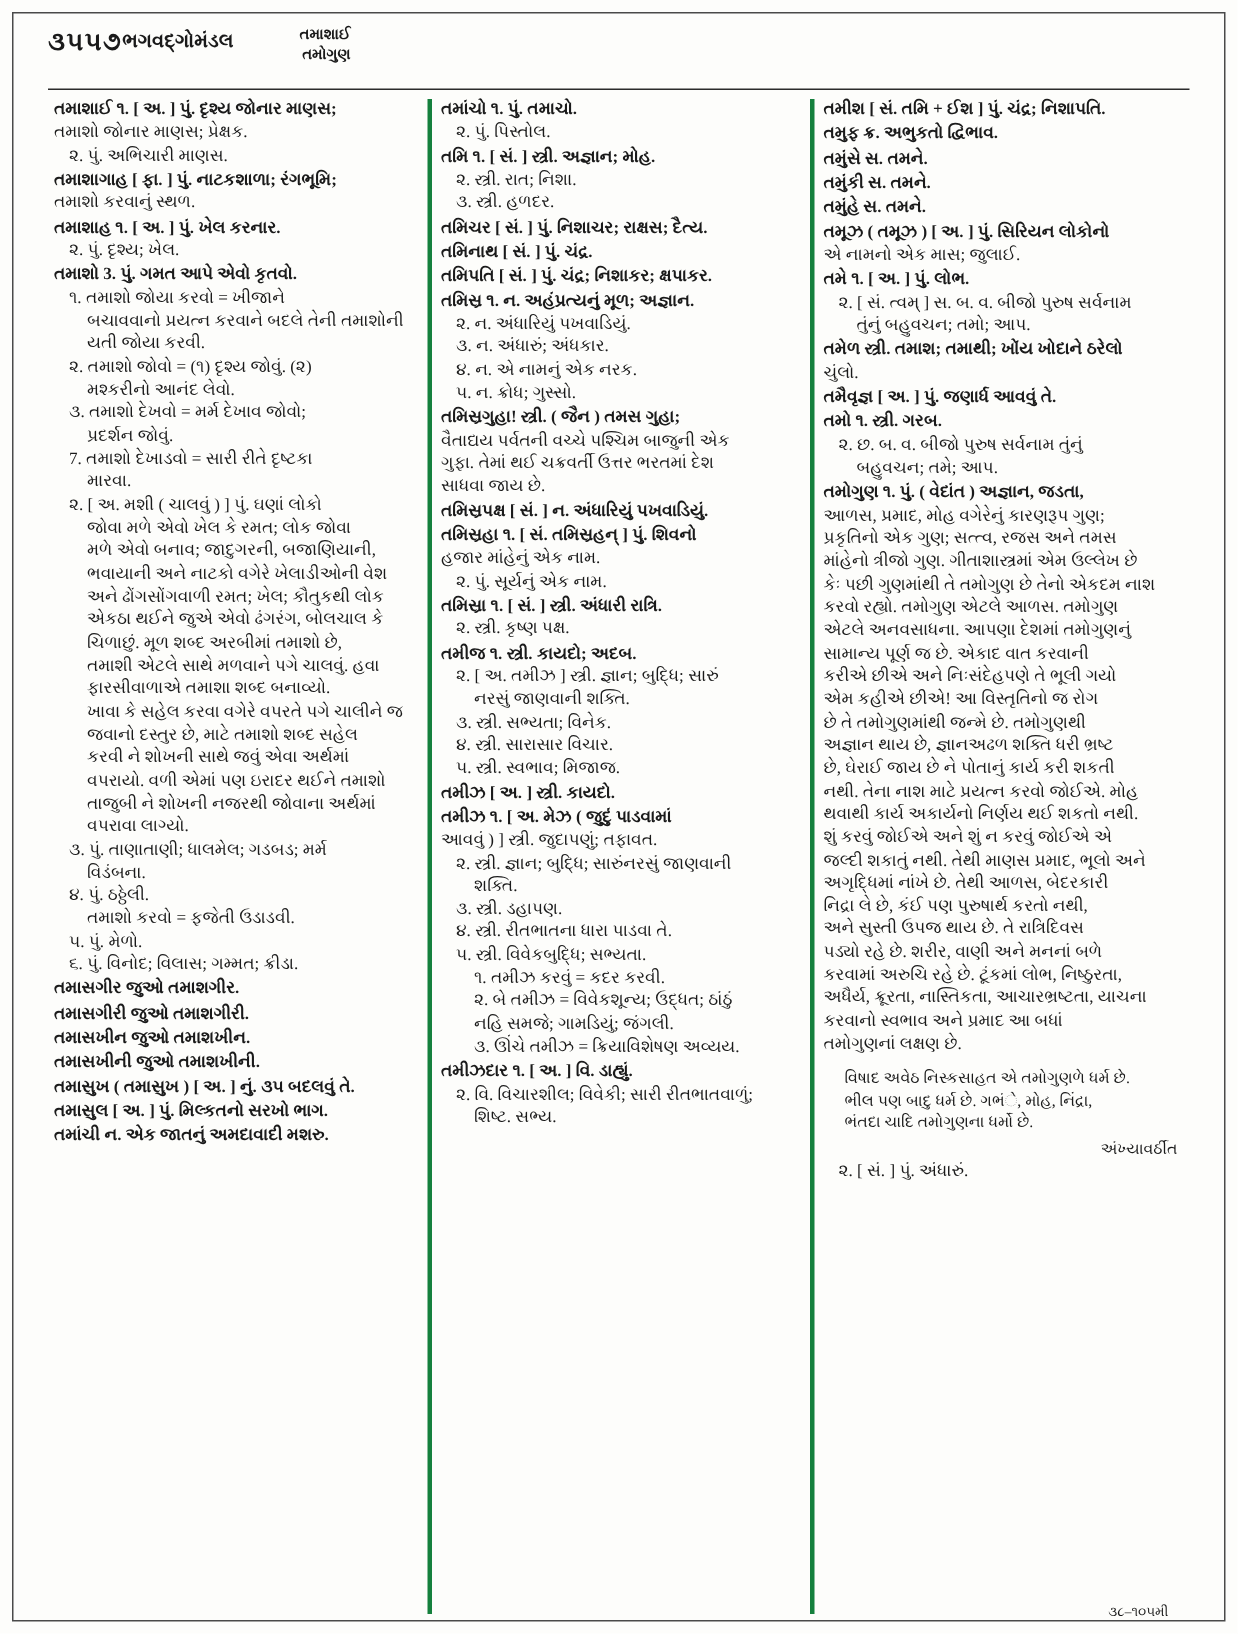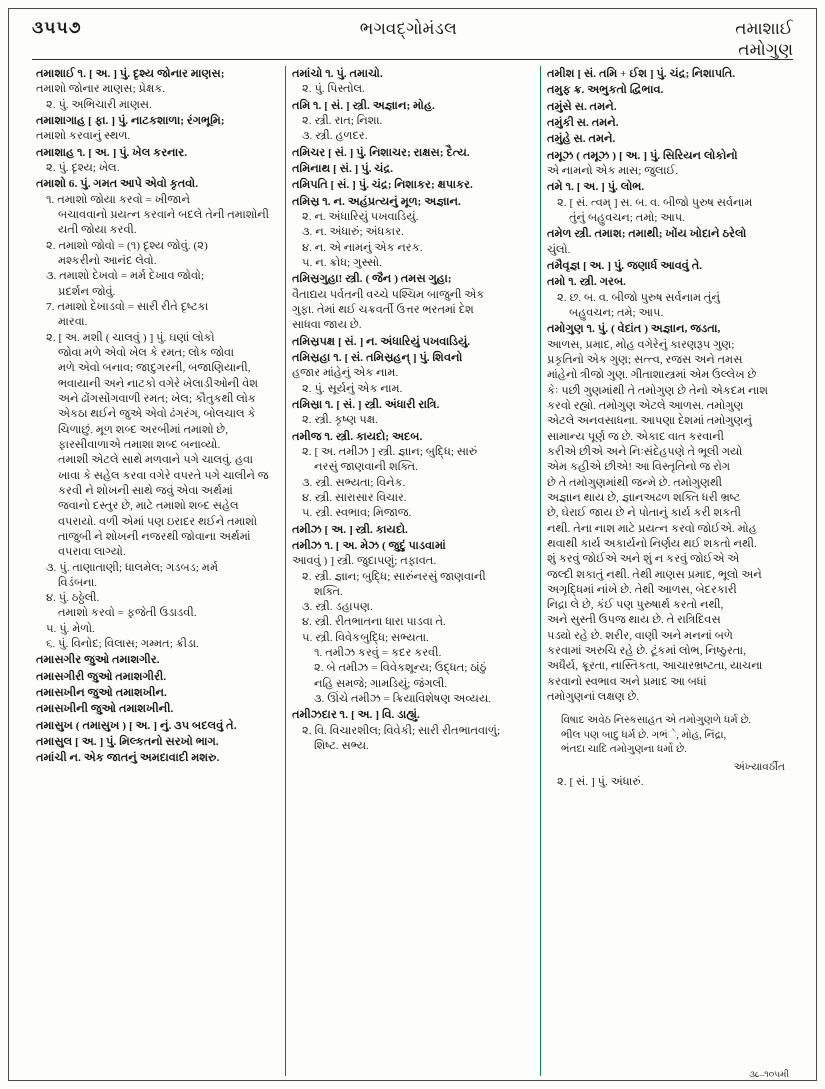--- a/index.html
+++ b/index.html
@@ -29,40 +29,41 @@
     left: 8px; top: 8px;
     width: 809px;
     height: 1073px;
     border: 1px solid #4a4a4a;
     box-sizing: border-box;
     pointer-events: none;
   }
   .header {
     display: flex;
     align-items: flex-start;
-    justify-content: space-between;
+    justify-content: flex-start;
     padding: 2px 14px 0 14px;
     height: 40px;
     box-sizing: border-box;
   }
   .header .folio {
     font-size: 17px;
     font-weight: bold;
     letter-spacing: 1px;
   }
   .header .center-title {
-    font-size: 17px;
-    font-weight: normal;
+    font-size: 13px;
+    font-weight: bold;
     margin-top: 1px;
   }
   .header .right-head {
     text-align: right;
-    font-size: 17px;
-    font-weight: normal;
+    font-size: 10px;
+    font-weight: bold;
     line-height: 1.25;
+    margin-left: 44px;
   }
   .rule {
     margin: 3px 14px 6px 14px;
     border-top: 1px solid #2b2b2b;
   }
   .columns {
     display: flex;
     gap: 0;
     padding: 0 12px;
     box-sizing: border-box;
@@ -71,21 +72,21 @@
   .col {
     width: 255px;
     box-sizing: border-box;
     padding: 0 6px;
     font-size: 11.4px;
     line-height: 1.345;
     text-align: justify;
     position: relative;
   }
   .col + .col {
-    border-left: 1px solid #15803d;
+    border-left: 3px solid #15803d;
   }
   .entry {
     margin: 0 0 1px 0;
   }
   .hw {
     font-weight: bold;
   }
   .sense {
     padding-left: 12px;
     text-indent: -2px;
@@ -104,21 +105,21 @@
     line-height: 1.35;
   }
   .sig {
     text-align: right;
     font-size: 10.5px;
     margin-top: 4px;
     padding-right: 4px;
   }
   .catch {
     position: absolute;
-    right: 6px;
+    right: 16px;
     bottom: -4px;
     font-size: 9px;
     margin-top: 24px;
   }
 </style>
 </head>
 <body>
 
 <div class="page">
   <div class="page-border"></div>
@@ -143,42 +144,42 @@
         </div>
         <div class="entry">
           <div class="hw">તમાશાગાહ [ ફા. ] પું. નાટકશાળા; રંગભૂમિ;</div>
           <div class="blk">તમાશો કરવાનું સ્થળ.</div>
         </div>
         <div class="entry">
           <div class="hw">તમાશાહ ૧. [ અ. ] પું. ખેલ કરનાર.</div>
           <div class="sense">૨. પું. દૃશ્ય; ખેલ.</div>
         </div>
         <div class="entry">
-          <div class="hw">તમાશો 6. પું. ગમત આપે એવો કૃતવો.</div>
+          <div class="hw">તમાશો 3. પું. ગમત આપે એવો કૃતવો.</div>
           <div class="sense">૧. તમાશો જોયા કરવો = ખીજાને</div>
           <div class="sense2">બચાવવાનો પ્રયત્ન કરવાને બદલે તેની તમાશોની</div>
           <div class="sense2">યતી જોયા કરવી.</div>
           <div class="sense">૨. તમાશો જોવો = (૧) દૃશ્ય જોવું. (૨)</div>
           <div class="sense2">મશ્કરીનો આનંદ લેવો.</div>
           <div class="sense">૩. તમાશો દેખવો = મર્મ દેખાવ જોવો;</div>
           <div class="sense2">પ્રદર્શન જોવું.</div>
           <div class="sense">7. તમાશો દેખાડવો = સારી રીતે દૃષ્ટકા</div>
           <div class="sense2">મારવા.</div>
           <div class="sense">૨. [ અ. મશી ( ચાલવું ) ] પું. ઘણાં લોકો</div>
           <div class="sense2">જોવા મળે એવો ખેલ કે રમત; લોક જોવા</div>
           <div class="sense2">મળે એવો બનાવ; જાદુગરની, બજાણિયાની,</div>
           <div class="sense2">ભવાયાની અને નાટકો વગેરે ખેલાડીઓની વેશ</div>
           <div class="sense2">અને ઢોંગસોંગવાળી રમત; ખેલ; કૌતુકથી લોક</div>
           <div class="sense2">એકઠા થઈને જુએ એવો ઢંગરંગ, બોલચાલ કે</div>
           <div class="sense2">ચિળાછું. મૂળ શબ્દ અરબીમાં તમાશો છે,</div>
+          <div class="sense2">તમાશી એટલે સાથે મળવાને પગે ચાલવું. હવા</div>
           <div class="sense2">ફારસીવાળાએ તમાશા શબ્દ બનાવ્યો.</div>
-          <div class="sense2">તમાશી એટલે સાથે મળવાને પગે ચાલવું. હવા</div>
           <div class="sense2">ખાવા કે સહેલ કરવા વગેરે વપરતે પગે ચાલીને જ</div>
+          <div class="sense2">જવાનો દસ્તુર છે, માટે તમાશો શબ્દ સહેલ</div>
           <div class="sense2">કરવી ને શોખની સાથે જવું એવા અર્થમાં</div>
-          <div class="sense2">જવાનો દસ્તુર છે, માટે તમાશો શબ્દ સહેલ</div>
           <div class="sense2">વપરાયો. વળી એમાં પણ ઇરાદર થઈને તમાશો</div>
           <div class="sense2">તાજુબી ને શોખની નજરથી જોવાના અર્થમાં</div>
           <div class="sense2">વપરાવા લાગ્યો.</div>
           <div class="sense">૩. પું. તાણાતાણી; ધાલમેલ; ગડબડ; મર્મ</div>
           <div class="sense2">વિડંબના.</div>
           <div class="sense">૪. પું. ઠઠ્ઠેલી.</div>
           <div class="sense2">તમાશો કરવો = ફજેતી ઉડાડવી.</div>
           <div class="sense">૫. પું. મેળો.</div>
           <div class="sense">૬. પું. વિનોદ; વિલાસ; ગમ્મત; ક્રીડા.</div>
         </div>

